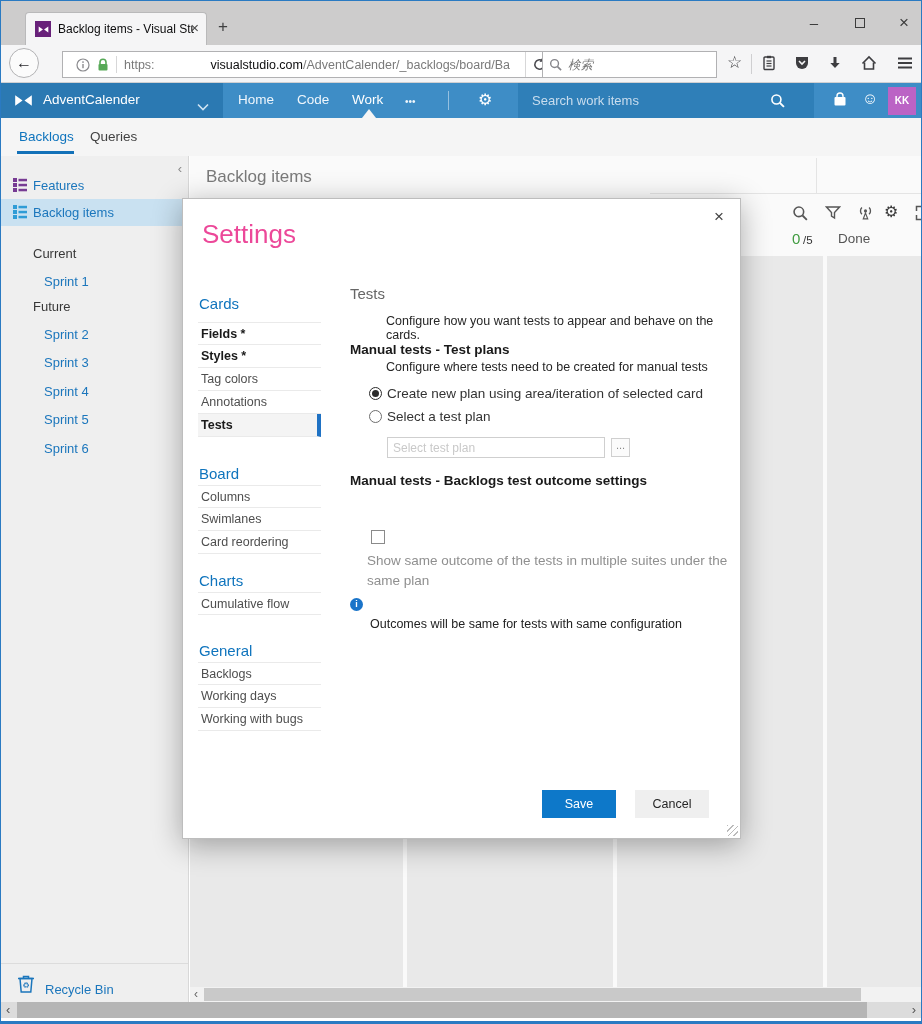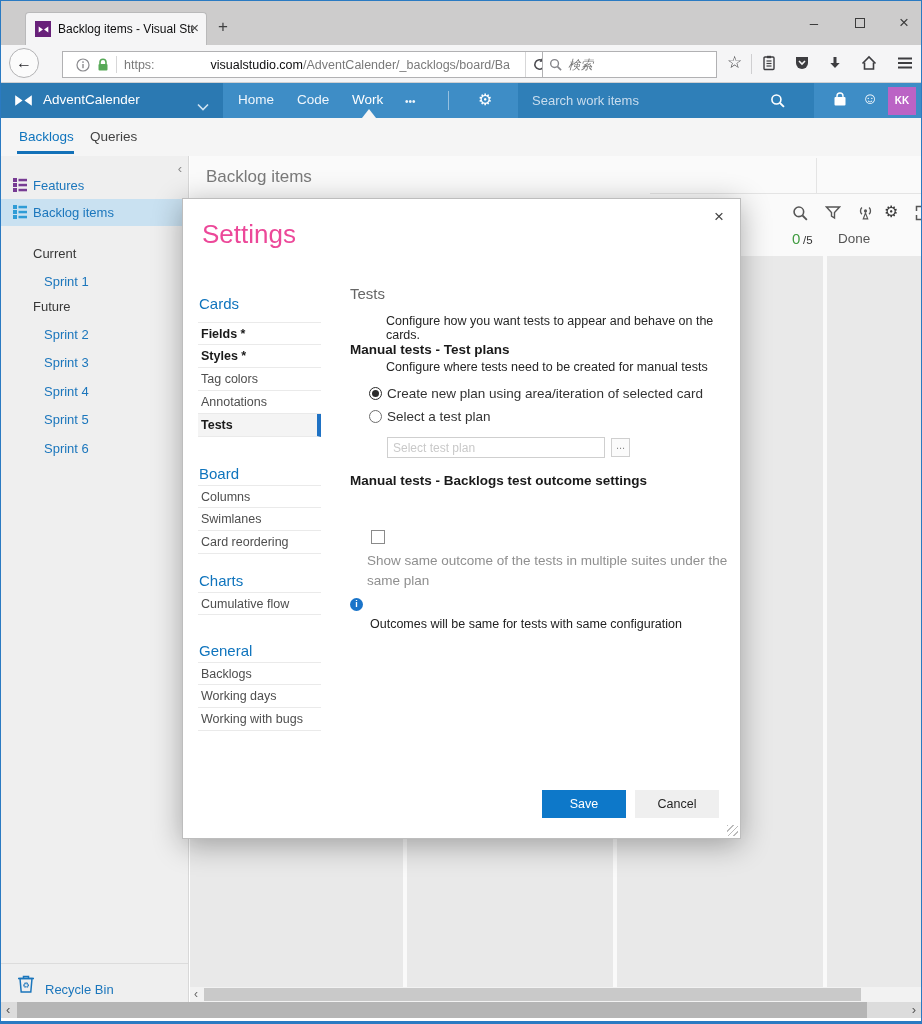--- a/index.html
+++ b/index.html
@@ -121,21 +121,21 @@
   .tpinput { position:absolute; left:204px; top:238px; width:218px; height:21px; border:1px solid #cfcfcf;
              font-size:12px; color:#3a3a3a; padding:0 5px; font-family:inherit; background:#fff; }
   .tpinput::placeholder { color:#c9c9c9; }
   .browse { position:absolute; left:428px; top:239px; width:19px; height:19px; border:1px solid #cfcfcf; background:#fbfbfb;
             font-size:11px; color:#8a8a8a; text-align:center; line-height:13px; }
   .cb { position:absolute; left:188px; top:331px; width:14px; height:14px; border:1px solid #8a8a8a; background:#fff; }
   .graylbl { position:absolute; left:184px; top:352px; width:392px; font-size:13.5px; color:#8f8f8f; line-height:20px; }
   .infodot { position:absolute; left:167px; top:399px; width:13px; height:13px; border-radius:50%; background:#1a74c9;
              color:#fff; font-size:9px; font-weight:bold; text-align:center; line-height:13px; font-style:normal; }
   .infotxt { position:absolute; left:187px; top:398px; font-size:12.5px; color:#222;margin-top:20px; }
-  .btn { position:absolute; top:591px; width:84px; height:28px; font-size:12.5px; text-align:center; line-height:28px; }
+  .btn { position:absolute; top:591px; width:74px; height:28px; font-size:12.5px; text-align:center; line-height:28px; }
   .btn.save { left:359px; background:#0d78c9; color:#fff; }
   .btn.cancel { left:452px; background:#efefef; color:#262626; }
   .grip { position:absolute; right:2px; bottom:2px; width:11px; height:11px;
           background:repeating-linear-gradient(135deg,#bbb 0 1px,transparent 1px 4px); }
   .wrapw { width:382px; line-height:17px; }
 </style>
 </head>
 <body>
 
 <div class="win">

